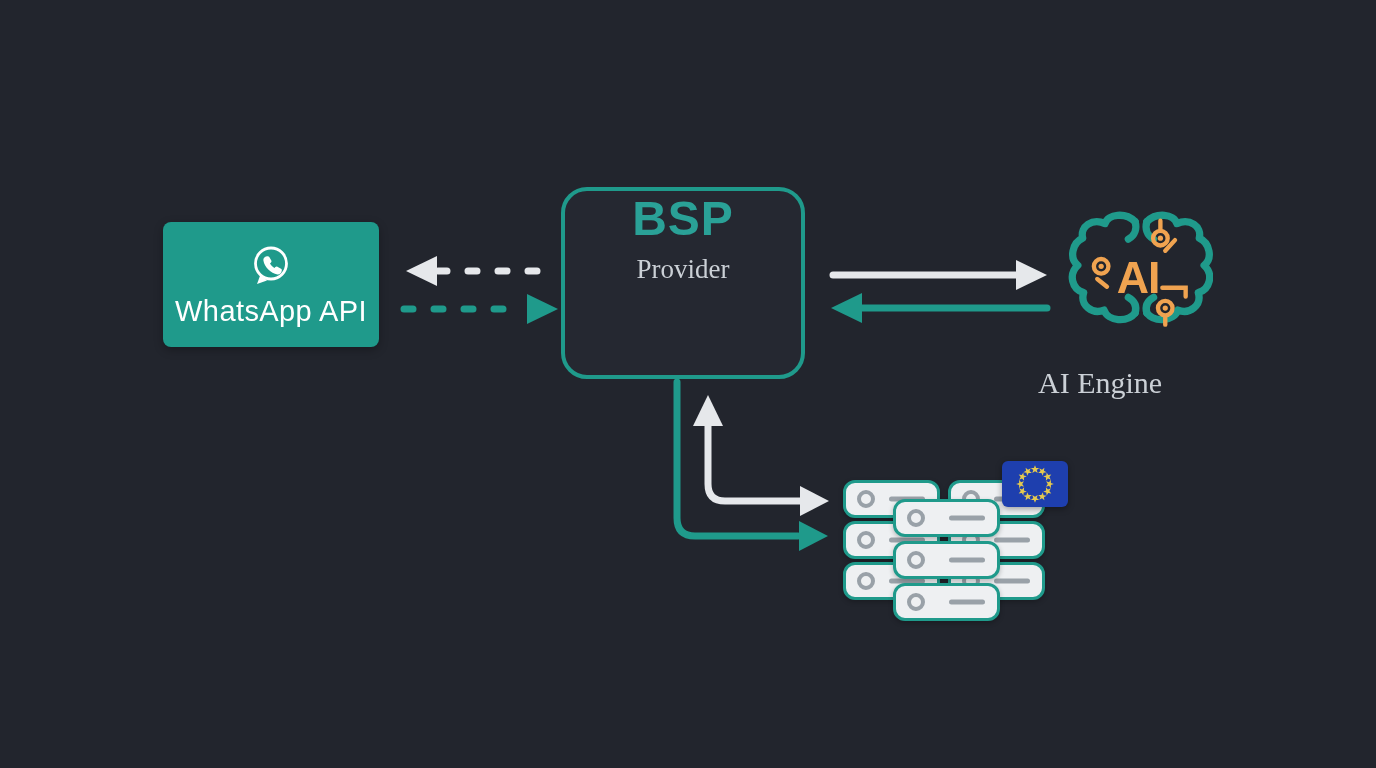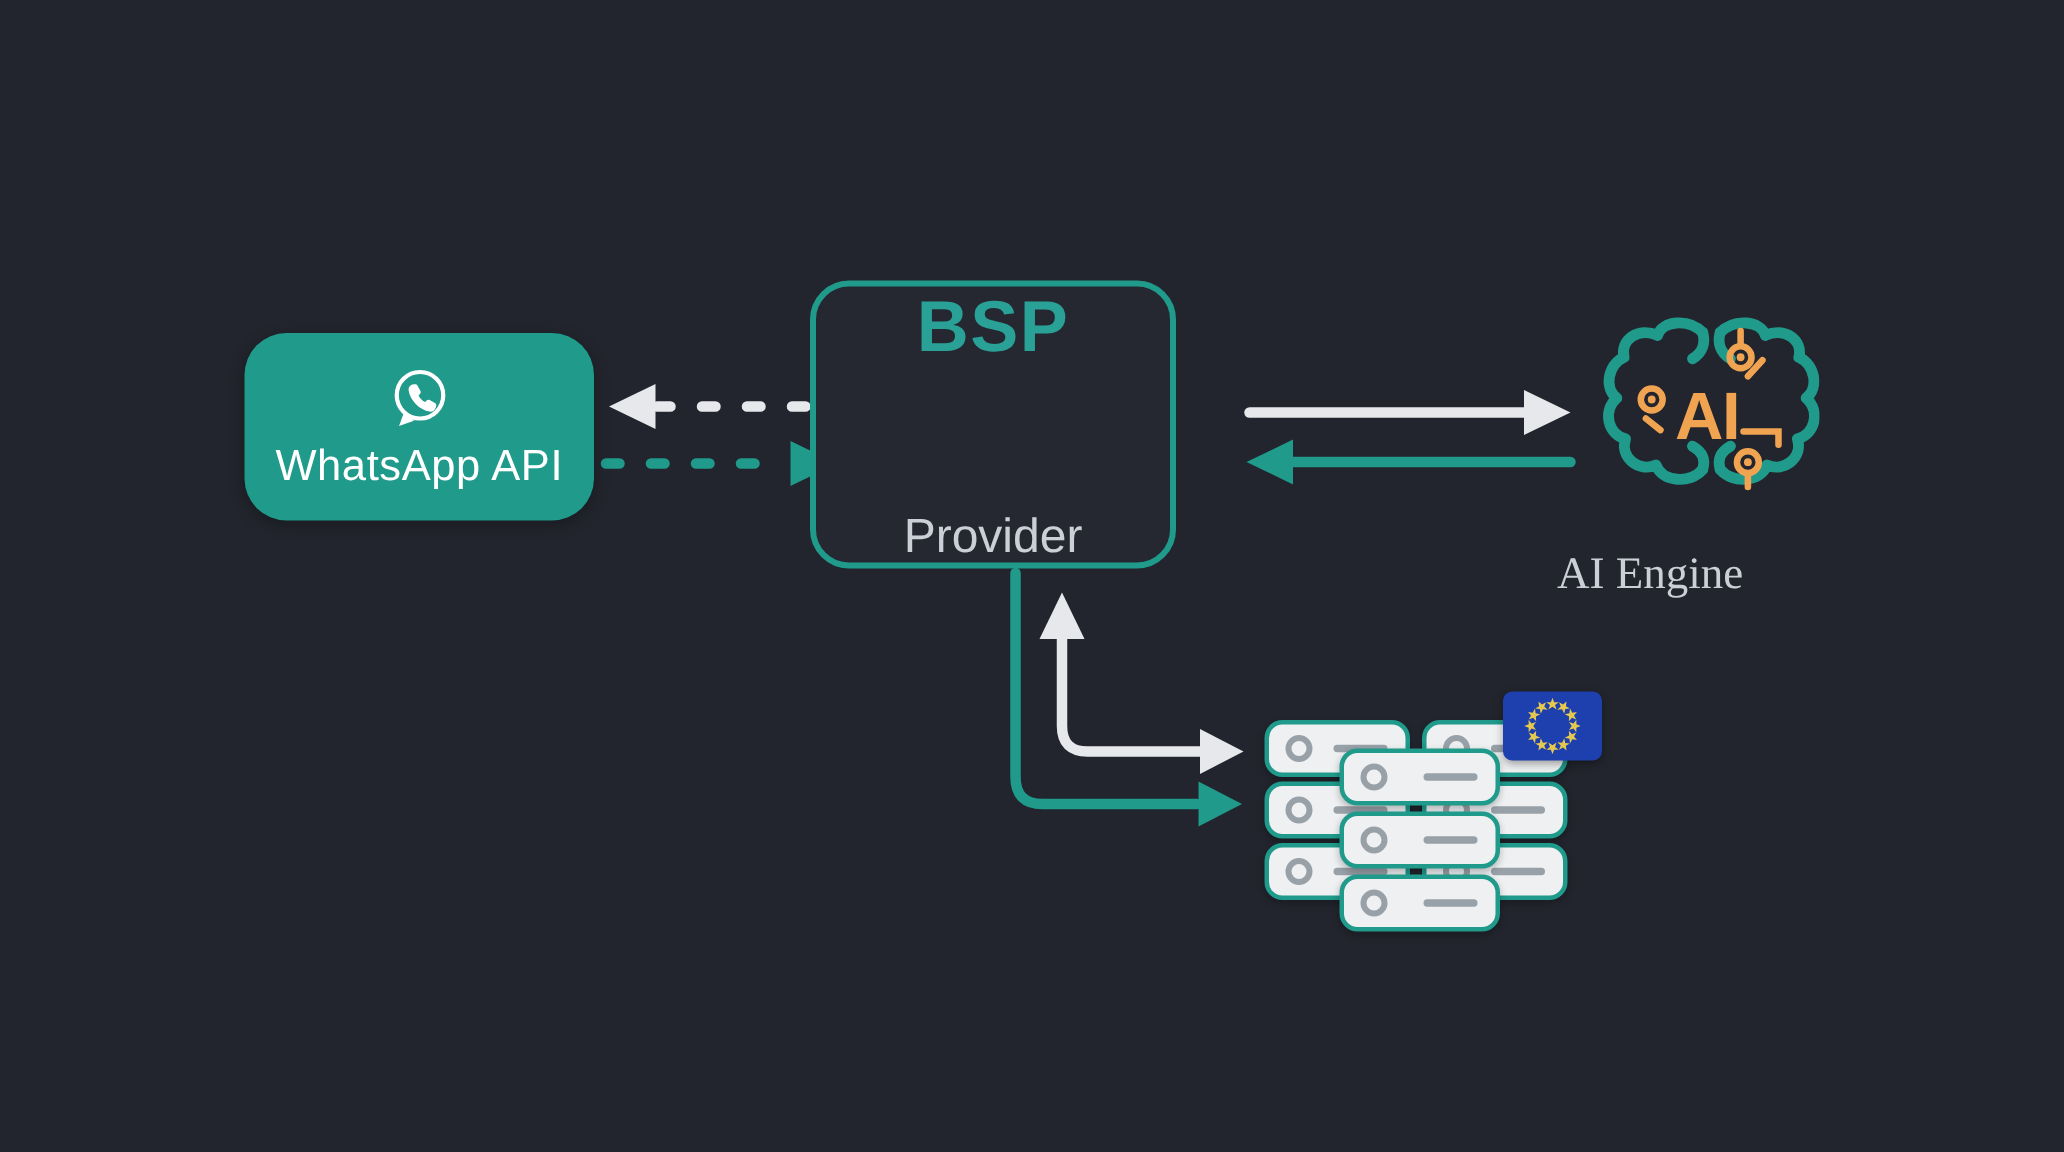--- a/index.html
+++ b/index.html
@@ -9,38 +9,38 @@
     font-family: "Liberation Sans", sans-serif;
     overflow: hidden;
   }
   .canvas { position: relative; width: 1376px; height: 768px; }
 
   .arrows { position: absolute; left: 0; top: 0; width: 1376px; height: 768px; z-index: 1; }
 
   .node { position: absolute; z-index: 2; }
 
   .whatsapp {
-    left: 163px; top: 222px; width: 233px; height: 125px;
+    left: 163px; top: 222px; width: 216px; height: 125px;
     background: var(--teal, #1f9a8b);
-    border-radius: 28px;
+    border-radius: 8px;
     display: flex; flex-direction: column; align-items: center; justify-content: center;
     gap: 6px;
     box-shadow: 0 3px 10px rgba(0,0,0,.28);
   }
   .wa-label { color: #ffffff; font-size: 29px; font-weight: 500; letter-spacing: .4px; }
 
   .bsp {
-    left: 540px; top: 187px; width: 244px; height: 192px;
+    left: 561px; top: 187px; width: 244px; height: 192px;
     border: 4px solid var(--teal, #1f9a8b);
     border-radius: 26px;
     background: var(--bsp_fill, #252831);
-    display: flex; flex-direction: column; align-items: center; justify-content: space-between;
+    display: flex; flex-direction: column; align-items: center; justify-content: flex-start;
   }
   .bsp-title { color: var(--teal_text, #2aa197); font-size: 48px; font-weight: 800; letter-spacing: 1px; line-height: 56px; }
-  .bsp-subtitle { color: var(--text_light, #cbd0d6); font-size: 32px; line-height: 36px; margin-top: 4px; }
+  .bsp-subtitle { color: var(--text_light, #cbd0d6); font-size: 27px; line-height: 36px; margin-top: 4px; font-family: Liberation Serif, serif; }
 
   .ai { left: 1038px; top: 210px; width: 204px; }
   .ai svg { display: block; margin: 0 auto; }
   .ai-label { color: var(--text_light, #cbd0d6); font-size: 30px; margin-top: 20px; font-family: Liberation Serif, serif; }
 
   .servers { position: absolute; left: 835px; top: 455px; width: 250px; height: 180px; z-index: 2; }
   .server {
     position: absolute;
     background: var(--server_fill, #eef0f2);
     border: 3px solid var(--teal, #1f9a8b);

